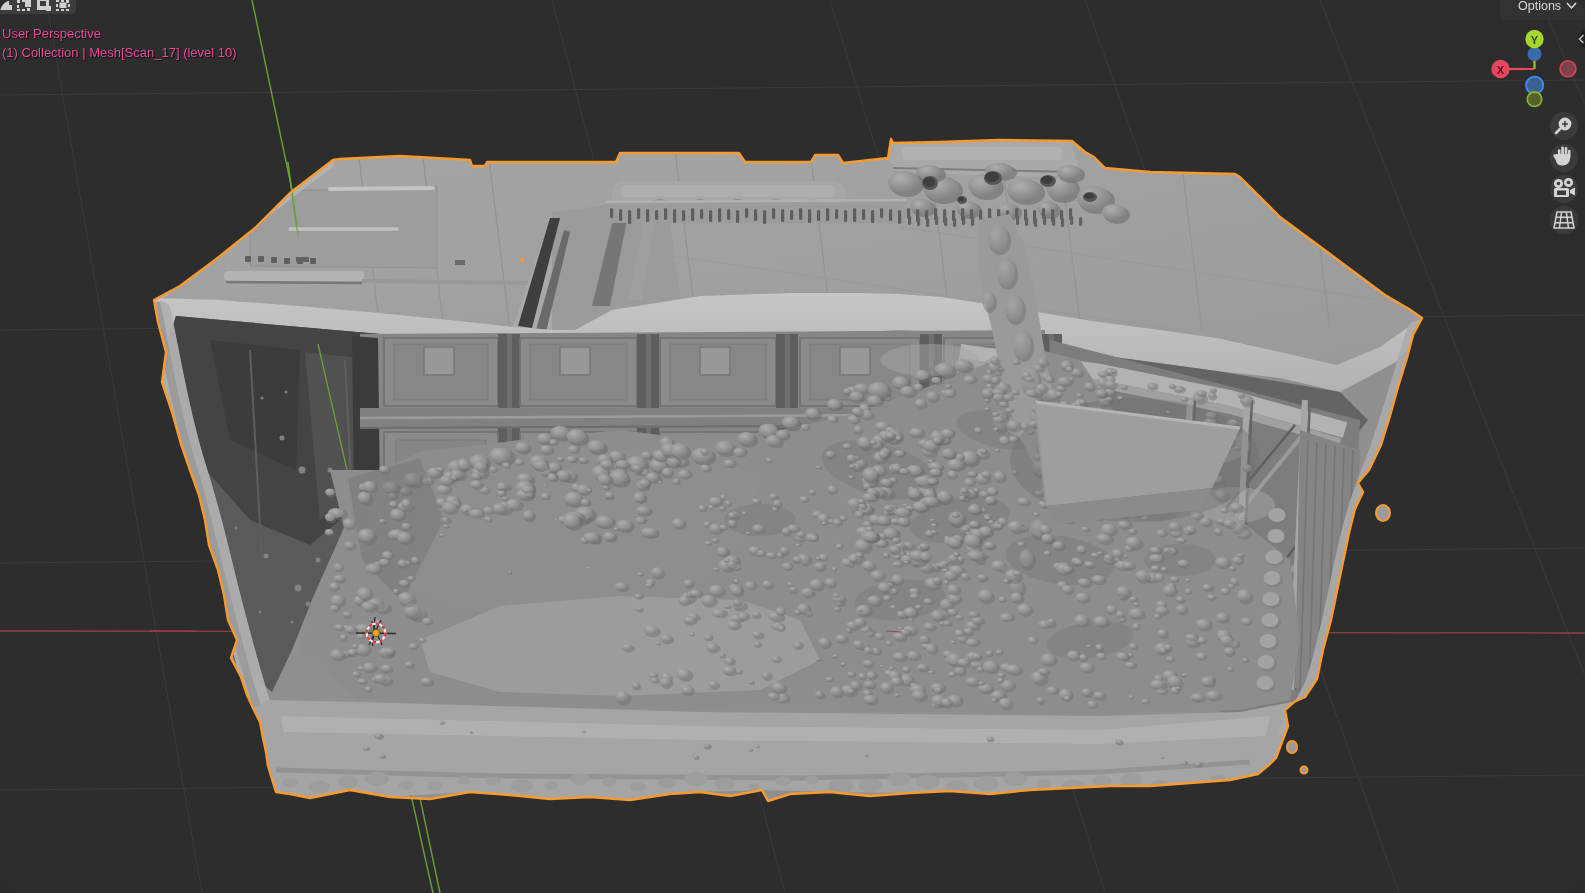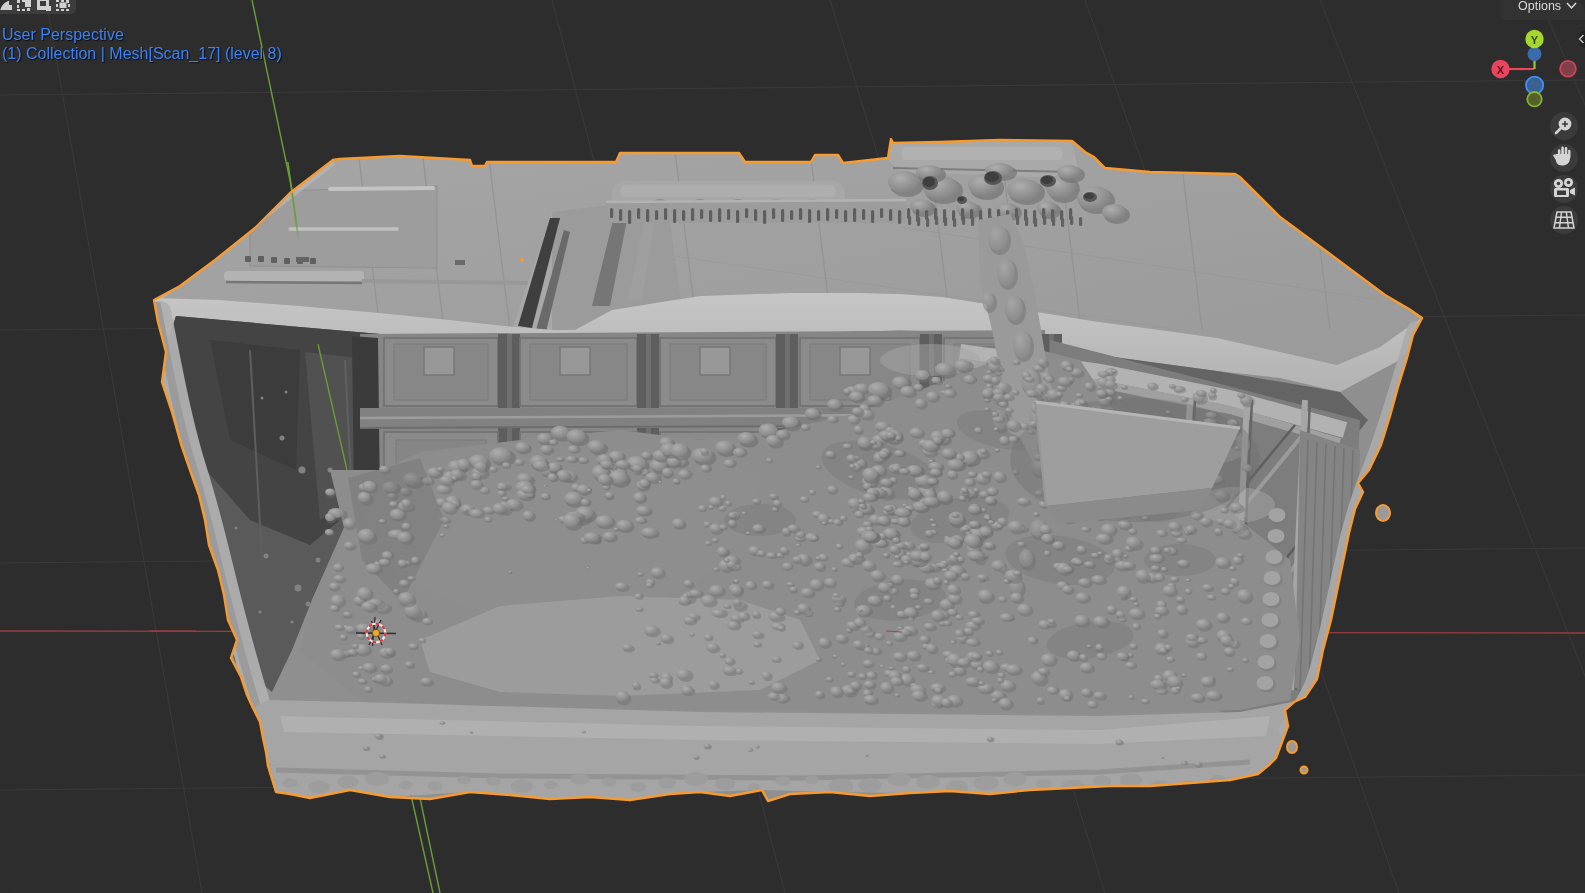--- a/index.html
+++ b/index.html
@@ -1,16 +1,16 @@
 <!DOCTYPE html>
 <html><head><meta charset="utf-8">
 <style>
 html,body{margin:0;padding:0;background:#2d2d2d;}
 #vp{position:relative;width:1585px;height:893px;overflow:hidden;font-family:"Liberation Sans",sans-serif;border-radius:13px;}
-.hud{position:absolute;color:#3b82f6;font-size:16px;text-shadow:1px 1px 1px rgba(0,0,0,0.8);white-space:nowrap;}
+.hud{position:absolute;color:#ec4899;font-size:13px;text-shadow:1px 1px 1px rgba(0,0,0,0.8);white-space:nowrap;}
 </style></head>
 <body>
 <div id="vp">
 <svg width="1585" height="893" viewBox="0 0 1585 893" style="position:absolute;left:0;top:0">
 <defs>
 <radialGradient id="bmp" cx="0.38" cy="0.32" r="0.75">
 <stop offset="0" stop-color="#aeaeae"></stop>
 <stop offset="0.55" stop-color="#949494"></stop>
 <stop offset="1" stop-color="#7f7f7f"></stop>
 </radialGradient>
@@ -2584,14 +2584,14 @@
 <circle cx="1558.5" cy="183.5" r="1.8" fill="#3b3b3b"></circle>
       <circle cx="1568.5" cy="182.5" r="1.8" fill="#3b3b3b"></circle>
 <rect x="1557" y="190.5" width="9" height="4.5" fill="#3b3b3b"></rect>
 <g stroke="#d4d4d4" stroke-width="1.5" fill="none">
         <path d="M1557,212 h14 l3,16 h-20 Z"></path>
         <path d="M1561.6,212 l-2.2,16 M1566.3,212 l2.2,16"></path>
         <path d="M1555.9,217.3 h16.2 M1555,222.7 h18"></path>
       </g>
 </svg>
 <div class="hud" style="left:2px;top:26px;">User Perspective</div>
-<div class="hud" style="left:2px;top:45px;">(1) Collection | Mesh[Scan_17] (level 8)</div>
+<div class="hud" style="left:2px;top:45px;">(1) Collection | Mesh[Scan_17] (level 10)</div>
 </div>
 
 </body></html>

